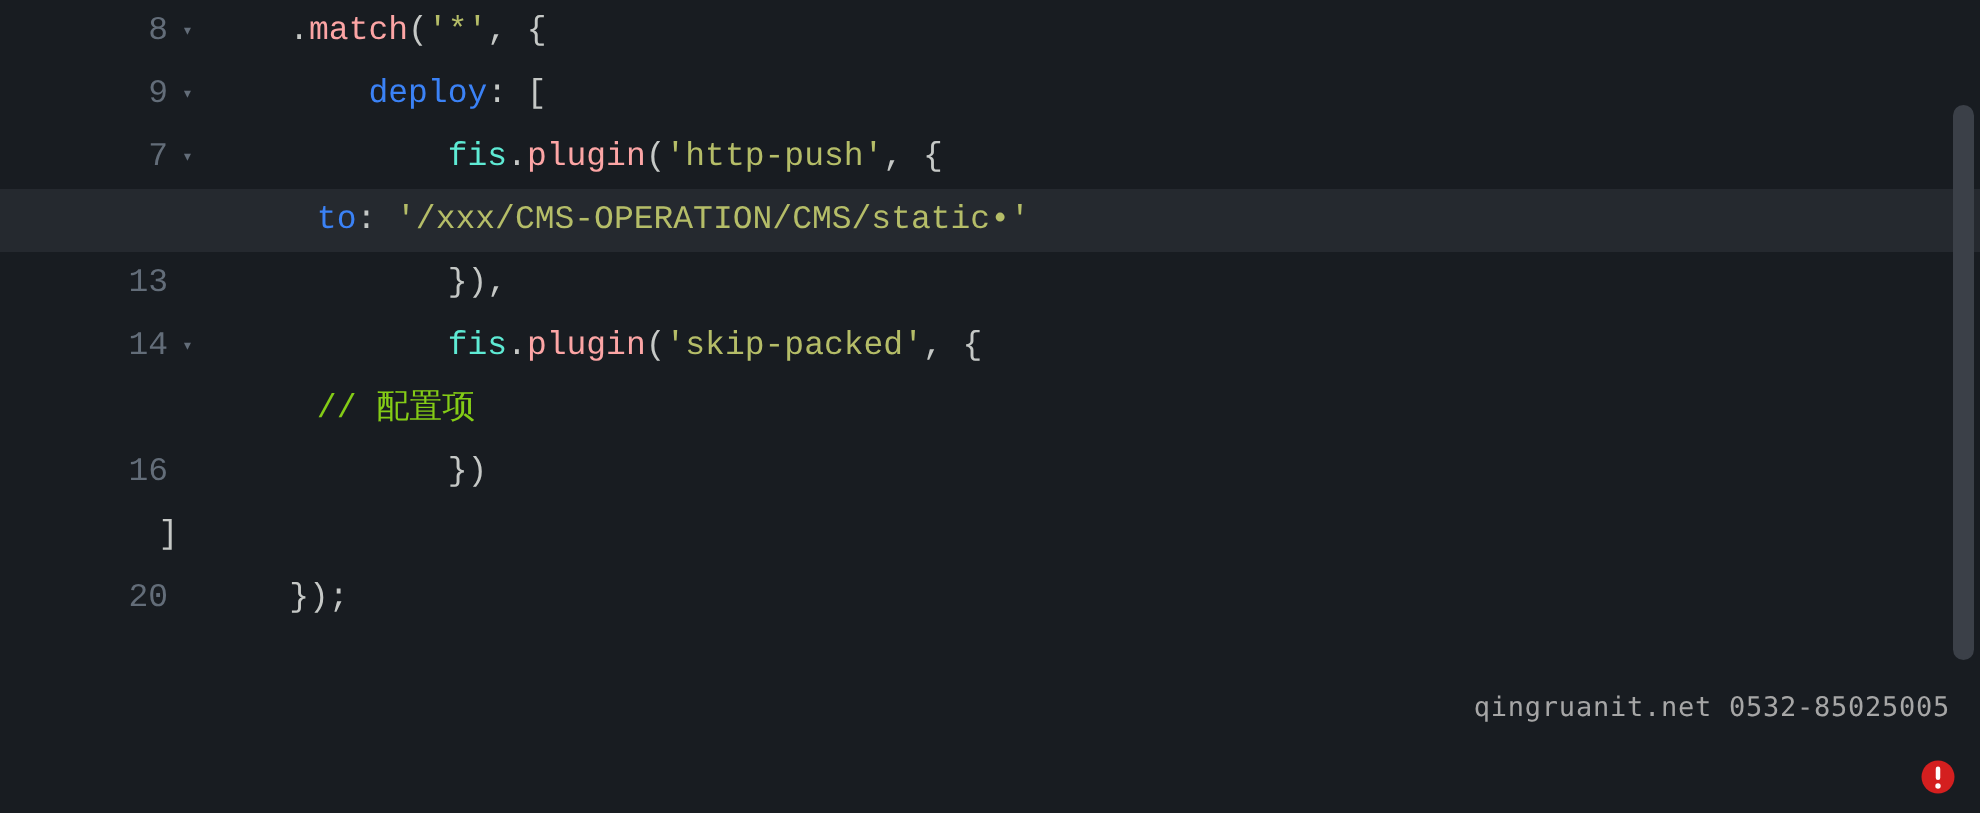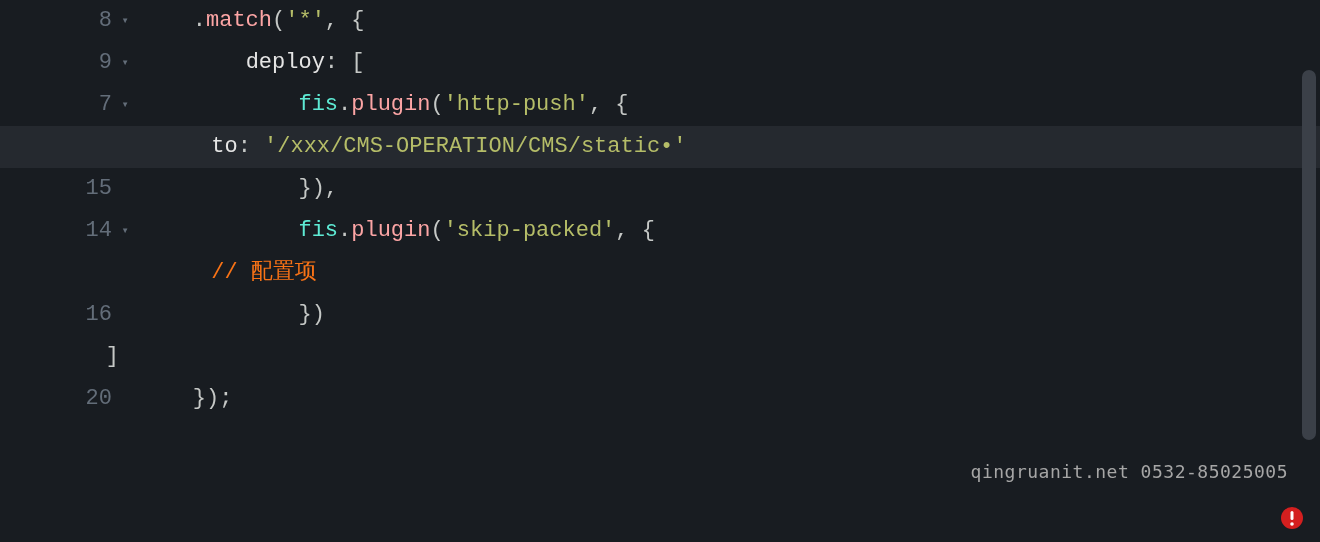--- a/index.html
+++ b/index.html
@@ -8,25 +8,25 @@
   .line{display:flex;align-items:flex-start;height:42px;line-height:42px}
   .line.current{background:#25292f}
   .gutter{width:140px;flex:0 0 140px;display:flex;align-items:center;justify-content:flex-end;padding-right:6px;box-sizing:border-box;color:#636d79;user-select:none}
   .ln{padding-right:4px}
   .fold{width:18px;text-align:center;font-size:12px;color:#636d79}
   .code{white-space:pre}
   
   .punc{color:#c5c8c6}
   .method{color:#fca5a5}        
   .str{color:#b5bd68}
-  .keyhl{color:#e5e5e5}
-  .comment{color:#f97316}
+  .keyhl{color:#3b82f6}
+  .comment{color:#84cc16}
   .fis{color:#5eead4}
   .scrollbar{position:absolute;right:4px;top:70px;width:14px;height:370px;background:#3b4048;border-radius:7px}
-  .watermark{position:absolute;right:32px;bottom:60px;color:#a6a6a6;font-size:18px;font-family:Menlo,monospace;letter-spacing:.5px}
+  .watermark{position:absolute;right:20px;bottom:60px;color:#a6a6a6;font-size:18px;font-family:Menlo,monospace;letter-spacing:.5px}
   .error-icon{position:absolute;right:16px;bottom:12px;width:24px;height:24px}
   .error-icon svg{width:24px;height:24px}
 </style>
 </head>
 <body>
 
 <div class="editor">
 
   <div class="line">
     <div class="gutter">
@@ -52,21 +52,21 @@
     <div class="code"><span class="punc">            </span><span class="fis">fis</span><span class="punc">.</span><span class="method">plugin</span><span class="punc">(</span><span class="str">'http-push'</span><span class="punc">, {</span></div>
   </div>
 
 
   <div class="line current">
     <div class="code"><span class="punc">                </span><span class="keyhl">to</span><span class="punc">: </span><span class="str">'/xxx/CMS-OPERATION/CMS/static•'</span></div>
   </div>
 
   <div class="line">
     <div class="gutter">
-      <span class="ln">15</span>
+      <span class="ln">13</span>
       <span class="fold"></span>
     </div>
     <div class="code"><span class="punc">            </span><span class="punc">}),</span></div>
   </div>
 
   <div class="line">
     <div class="gutter">
       <span class="ln">14</span>
       <span class="fold">▾</span>
     </div>

